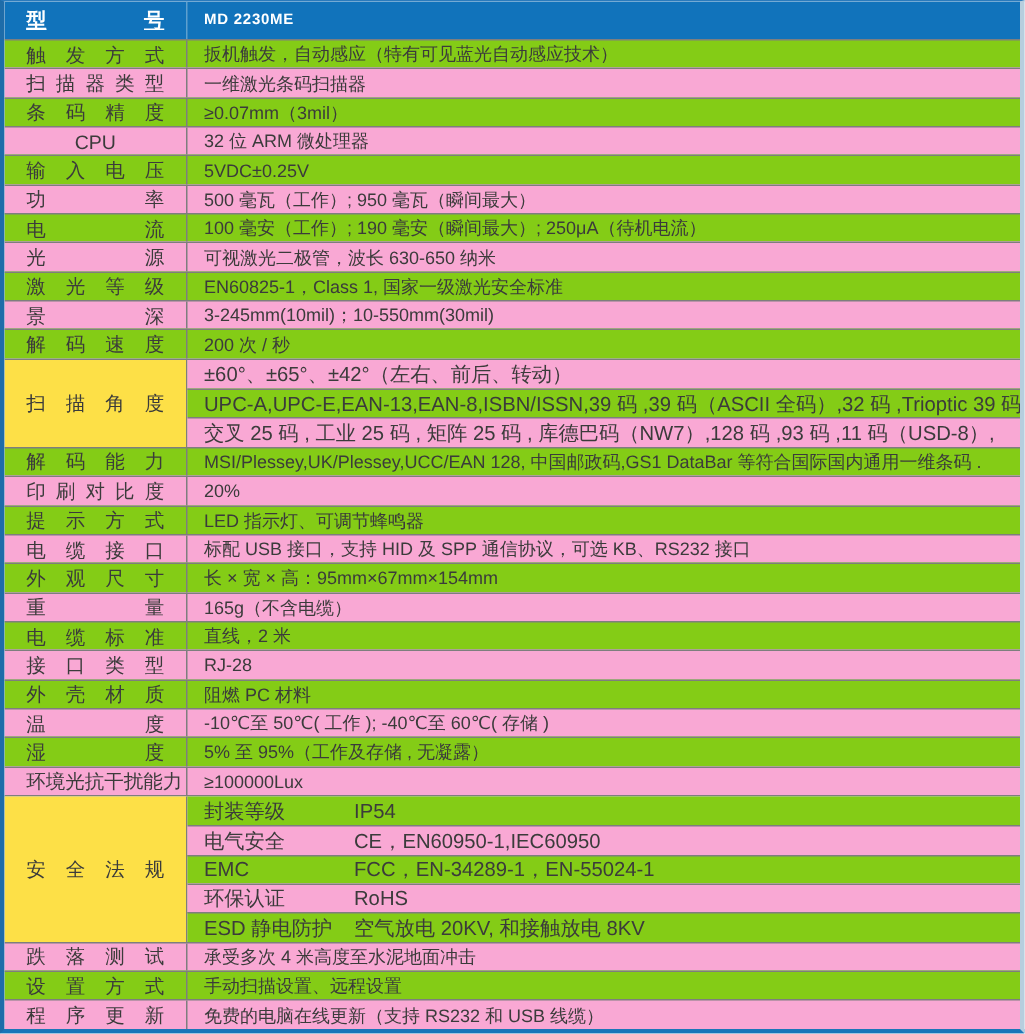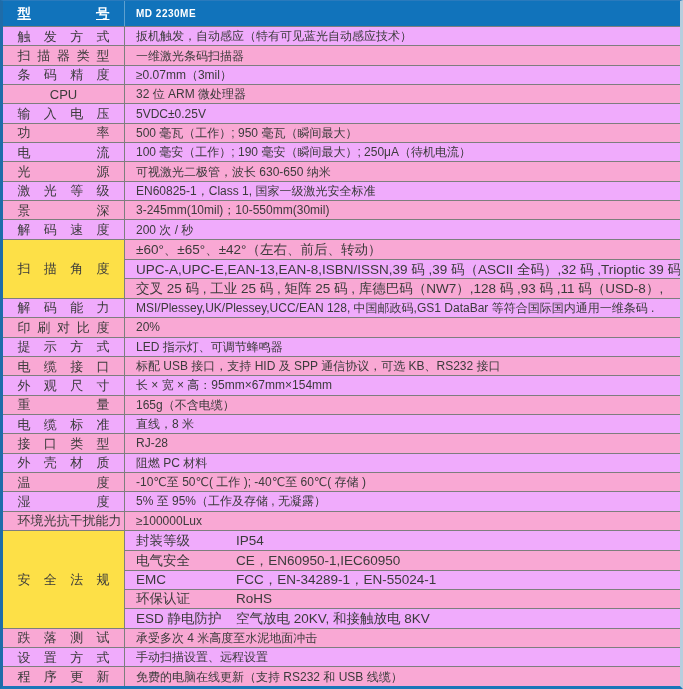--- a/index.html
+++ b/index.html
@@ -28,21 +28,21 @@
   
   .row{display:flex;height:19.35px;border-top:1px solid #7e7e7e;align-items:stretch;}
   .lab{width:122px;flex:none;display:flex;align-items:center;justify-content:center;
        border-right:1px solid #7e7e7e;}
   .labt{display:inline-block;width:92px;text-align:center;text-align-last:justify;
         font-size:13px;white-space:nowrap;line-height:1;}
   .labt.ascii{text-align-last:center;}
   .val{flex:1;display:flex;align-items:center;padding-left:11px;font-size:12px;
        white-space:nowrap;overflow:hidden;line-height:1;}
   .g{background:#f9a8d4;}
-  .w{background:#f0abfc;}
+  .w{background:#84cc16;}
   
   .group{display:flex;border-top:1px solid #7e7e7e;}
   .group .lab{background:#fde047;}
   .gvals{flex:1;display:flex;flex-direction:column;}
   .gval{height:19.35px;display:flex;align-items:center;padding-left:11px;
         font-size:13.5px;white-space:nowrap;overflow:hidden;line-height:1;}
   .gval + .gval{border-top:1px solid #7e7e7e;}
   .subl{display:inline-block;width:100px;flex:none;}
 </style>
 </head>
@@ -171,21 +171,21 @@
   <div class="row g">
     <div class="lab">
         <span class="labt">重 量</span>
       </div>
     <div class="val">165g（不含电缆）</div>
   </div>
   <div class="row w">
     <div class="lab">
         <span class="labt">电 缆 标 准</span>
       </div>
-    <div class="val">直线，8 米</div>
+    <div class="val">直线，2 米</div>
   </div>
   <div class="row g">
     <div class="lab">
         <span class="labt">接 口 类 型</span>
       </div>
     <div class="val">RJ-28</div>
   </div>
   <div class="row w">
     <div class="lab">
         <span class="labt">外 壳 材 质</span>

